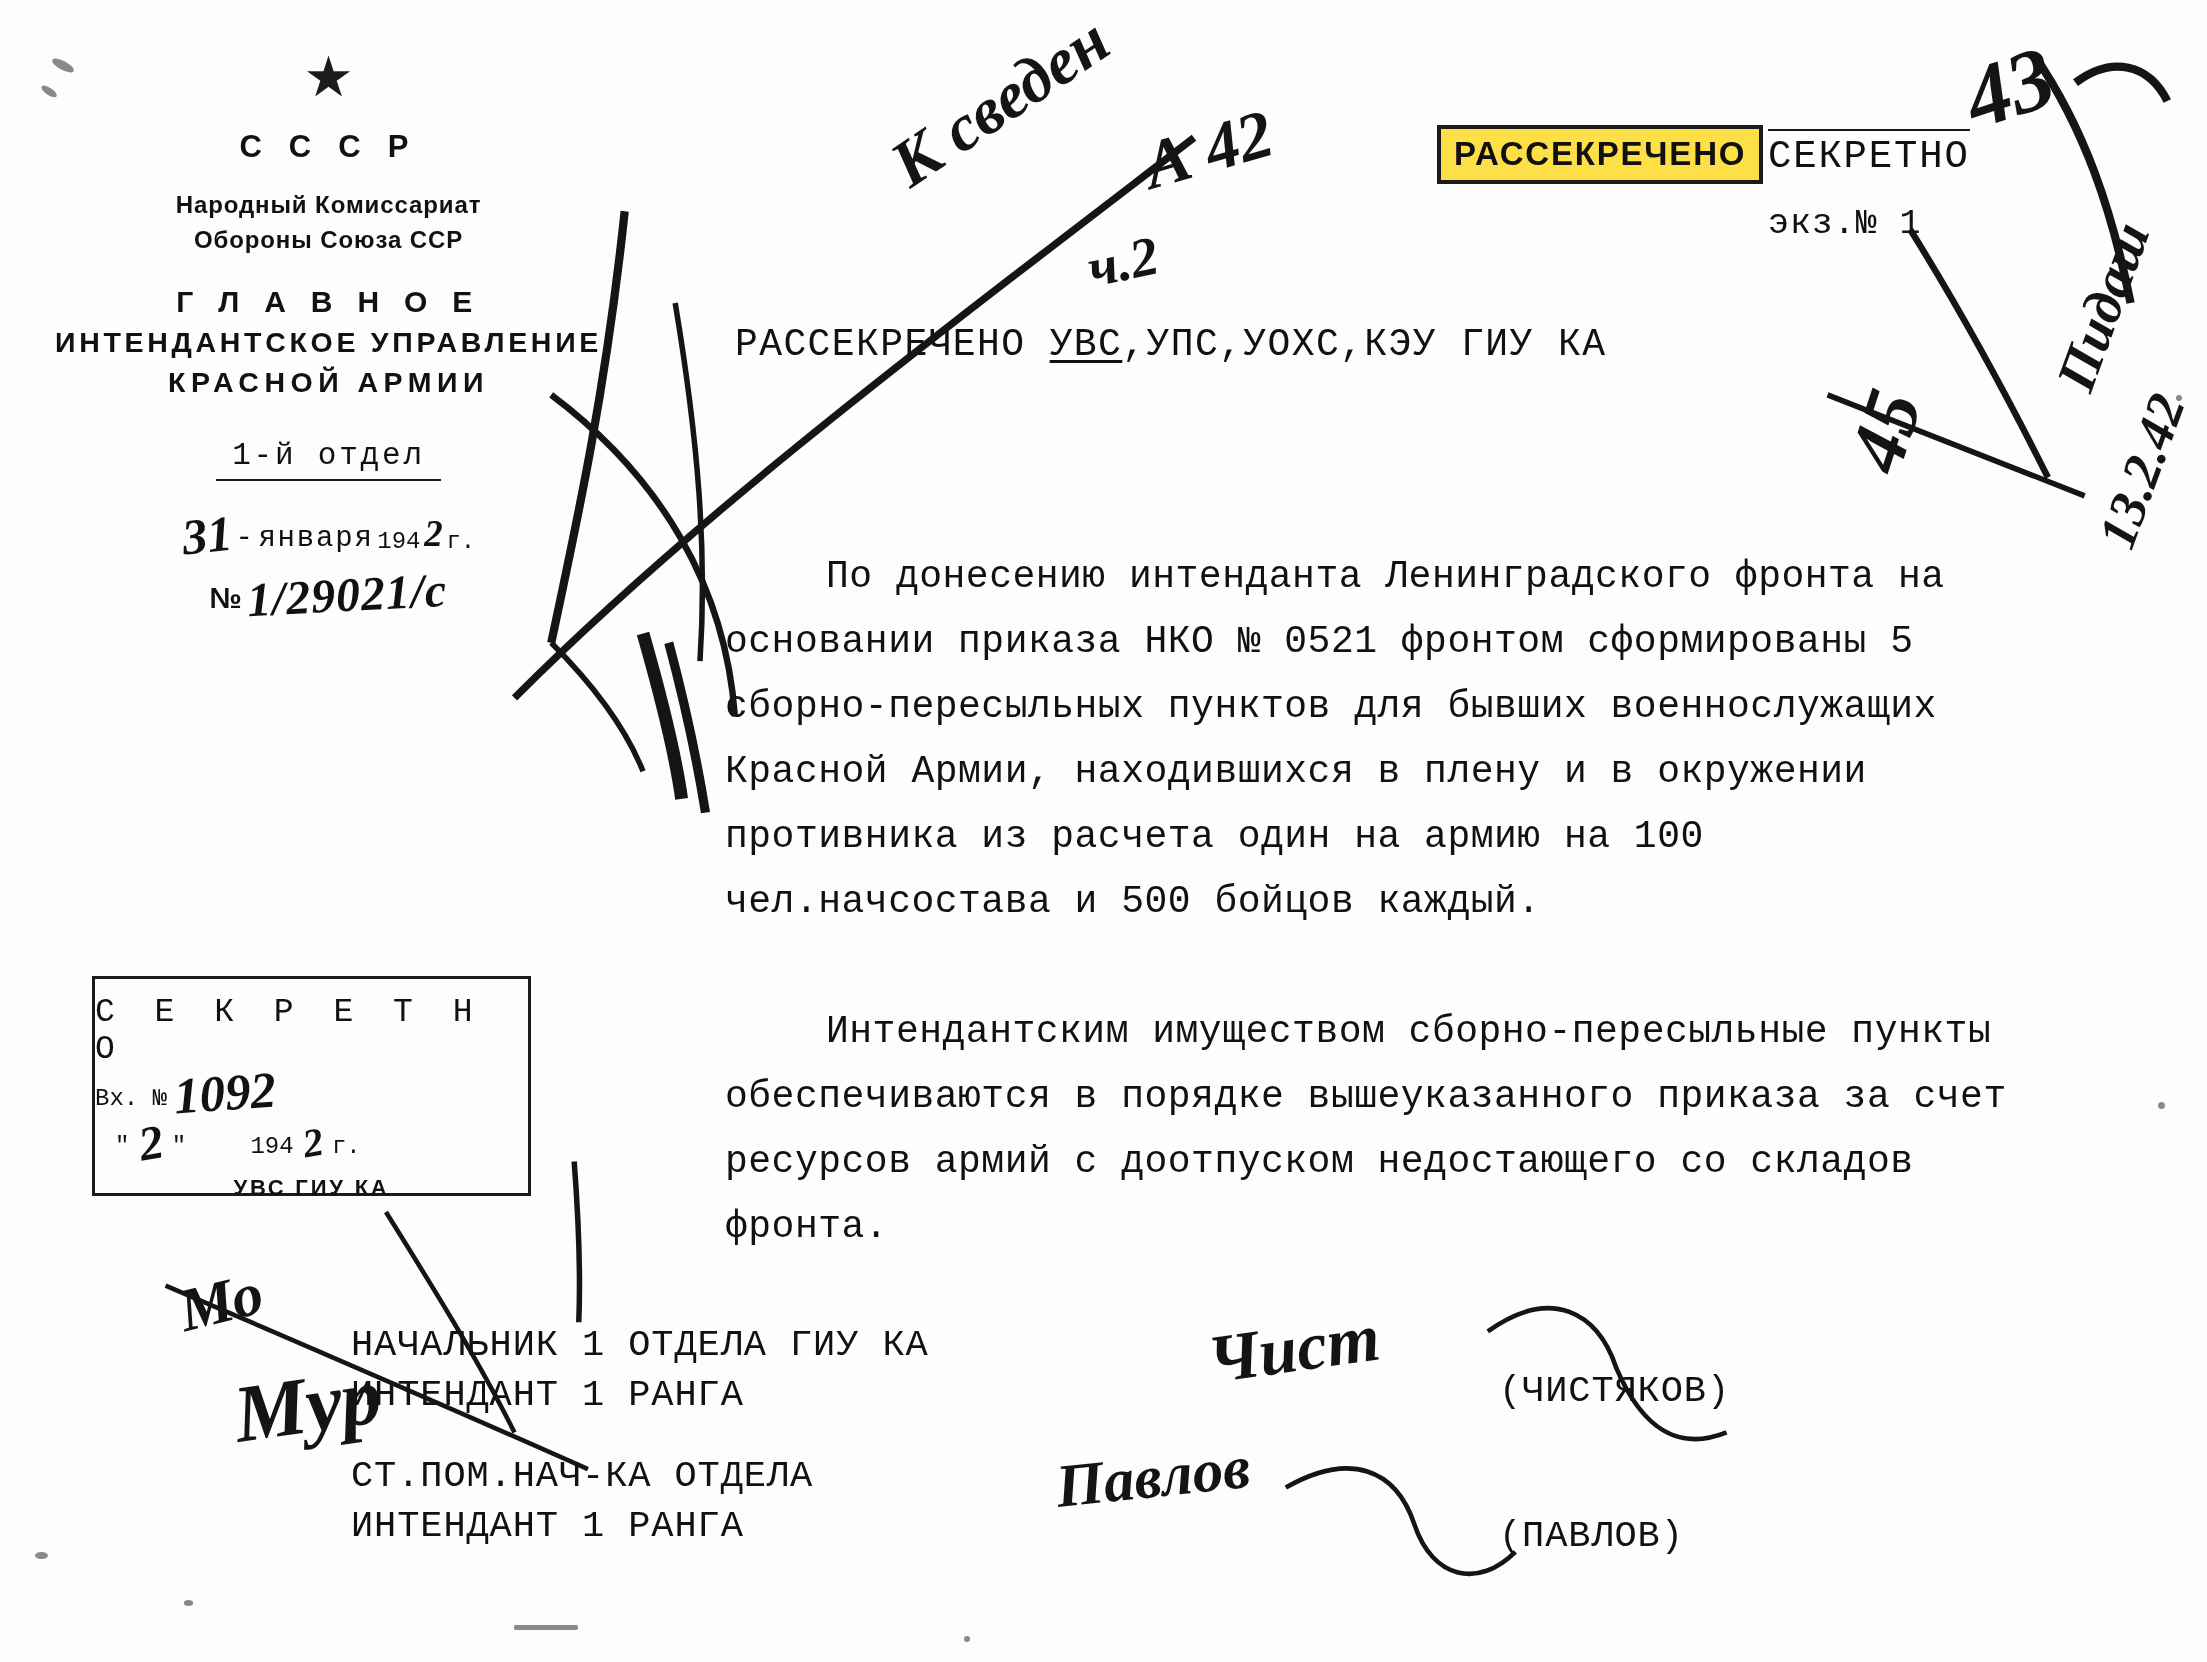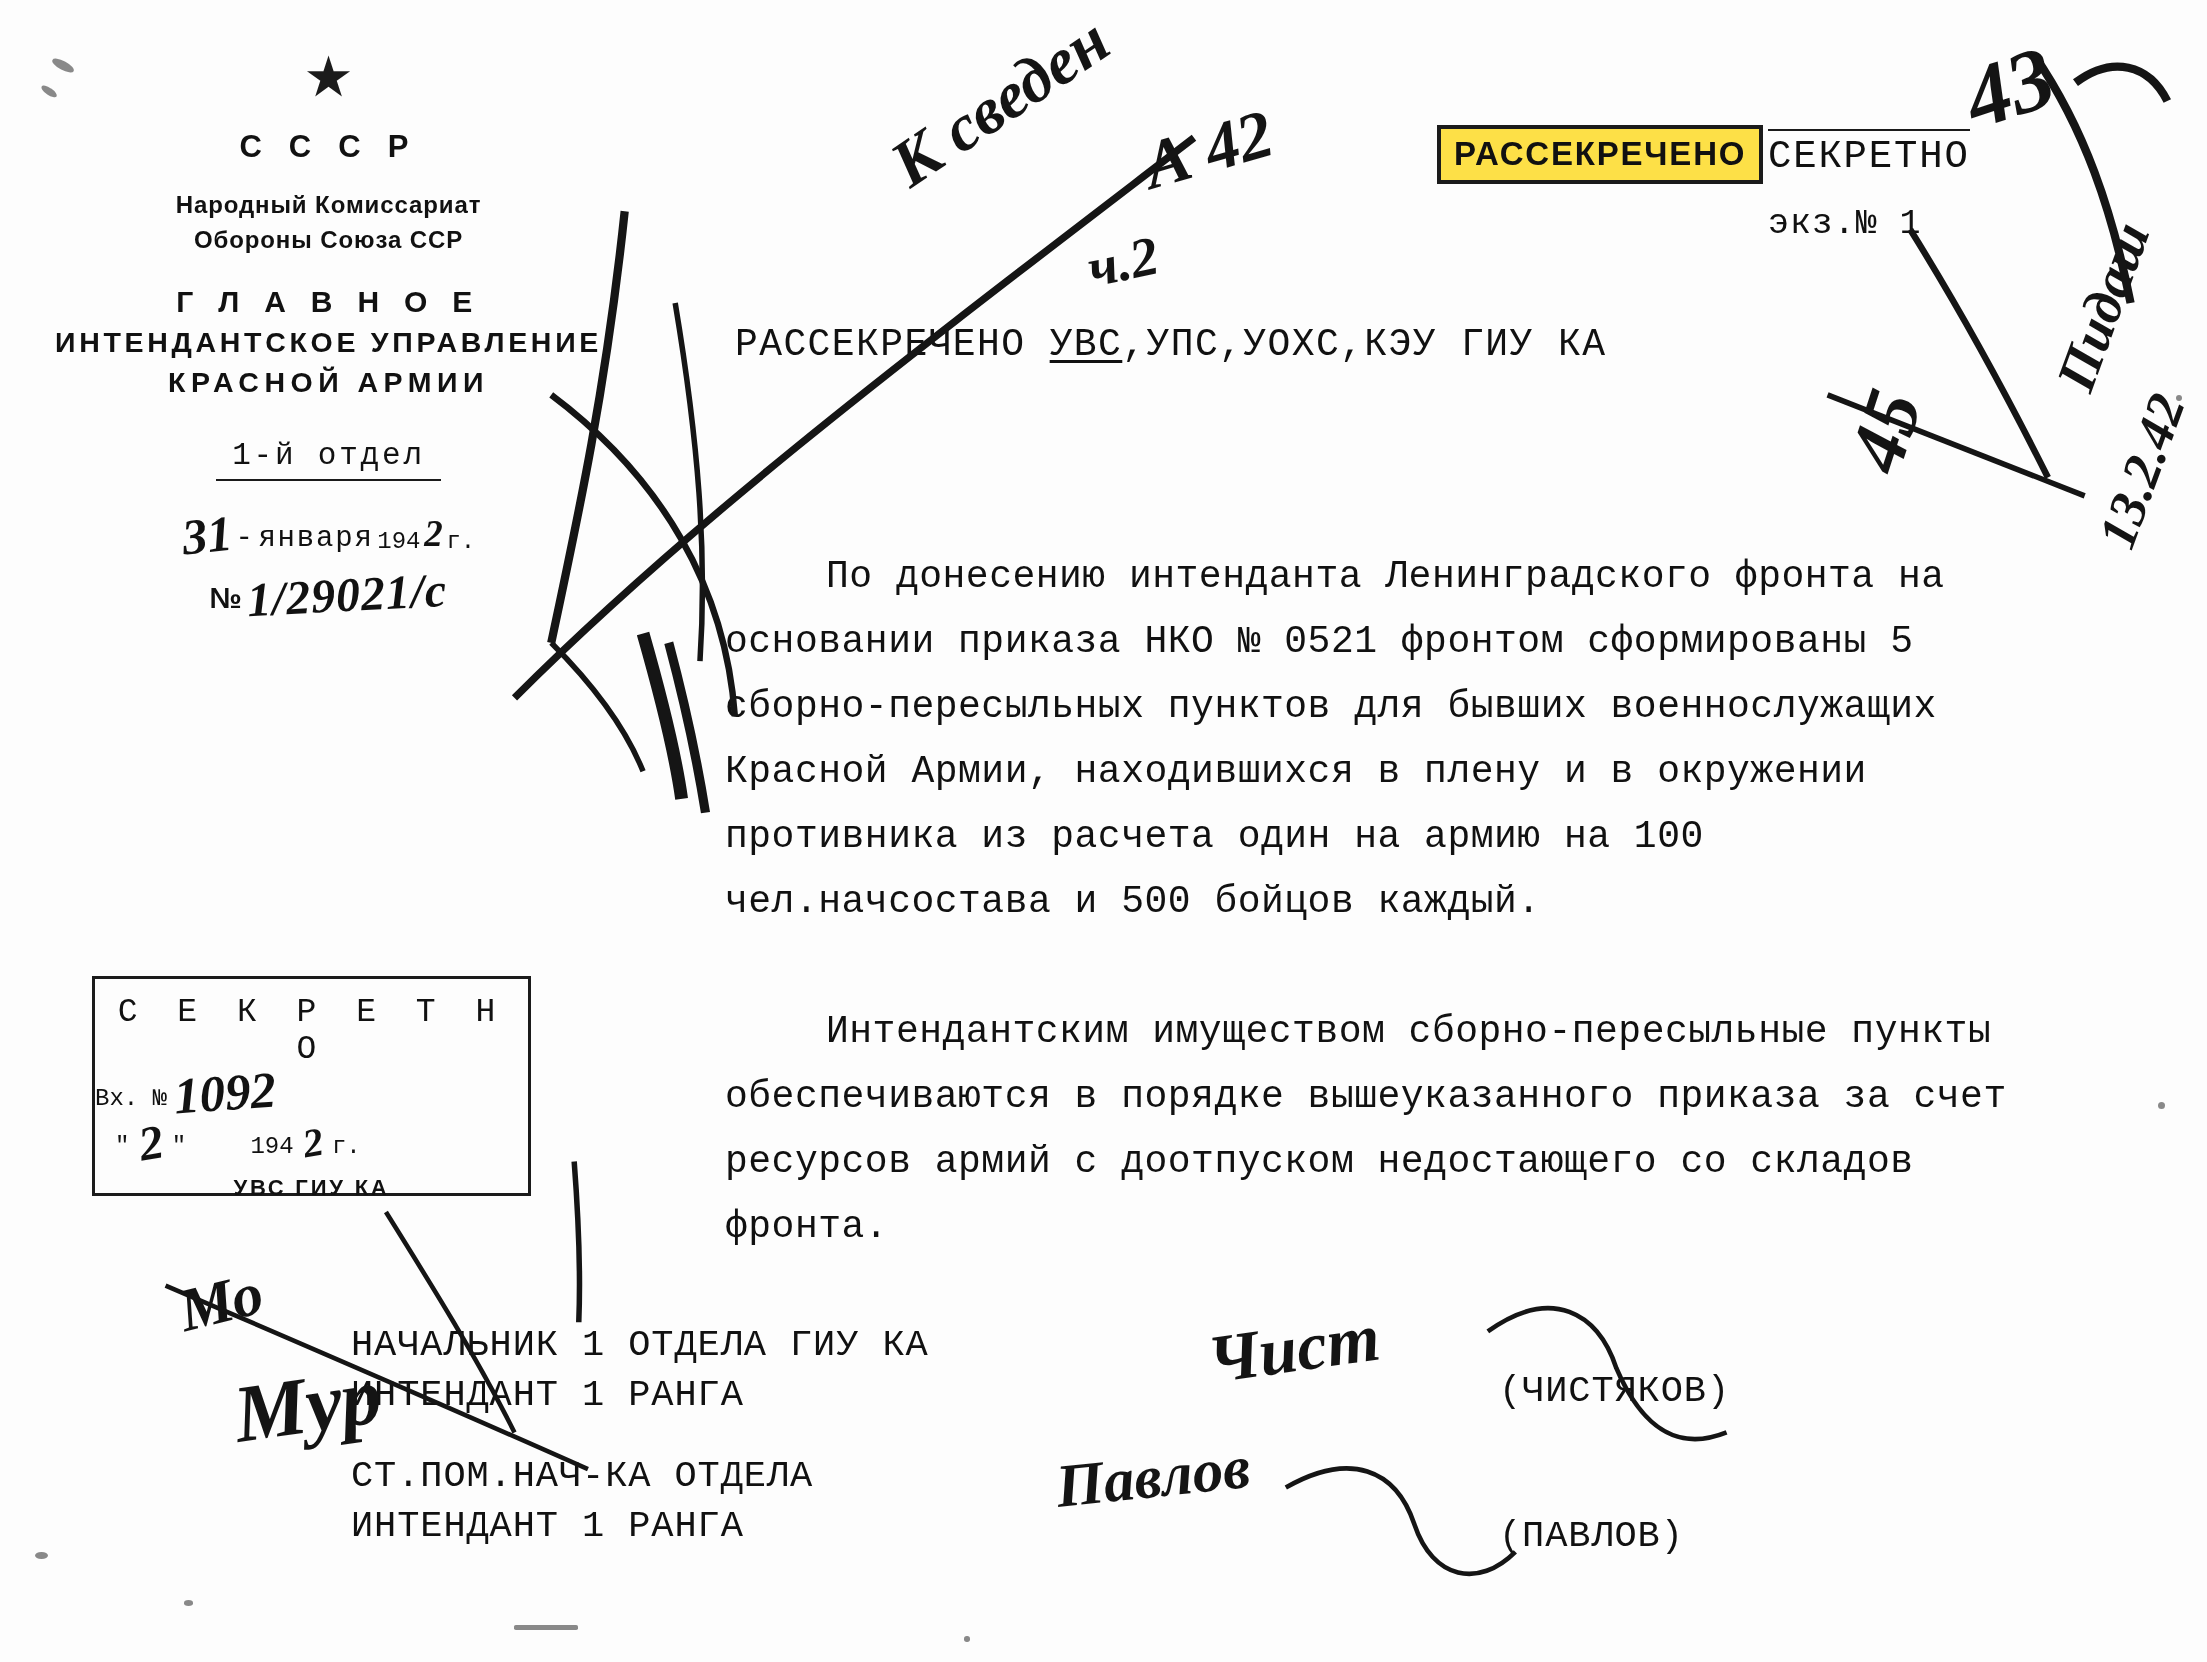--- a/index.html
+++ b/index.html
@@ -159,21 +159,21 @@
   .in-stamp {
     position: absolute;
     left: 92px;
     top: 976px;
     width: 439px;
     height: 220px;
     border: 3.7px solid #1b1b1b;
     box-sizing: border-box;
   }
   .in-stamp .s-title {
-    text-align: center;
+    text-align: left;
     font-family: "Liberation Mono", monospace;
     font-size: 33px;
     letter-spacing: 10px;
     margin-top: 14.7px;
   }
   .in-stamp .s-row {
     display: flex;
     align-items: flex-end;
     gap: 7.3px;
     margin-top: 7.3px;

